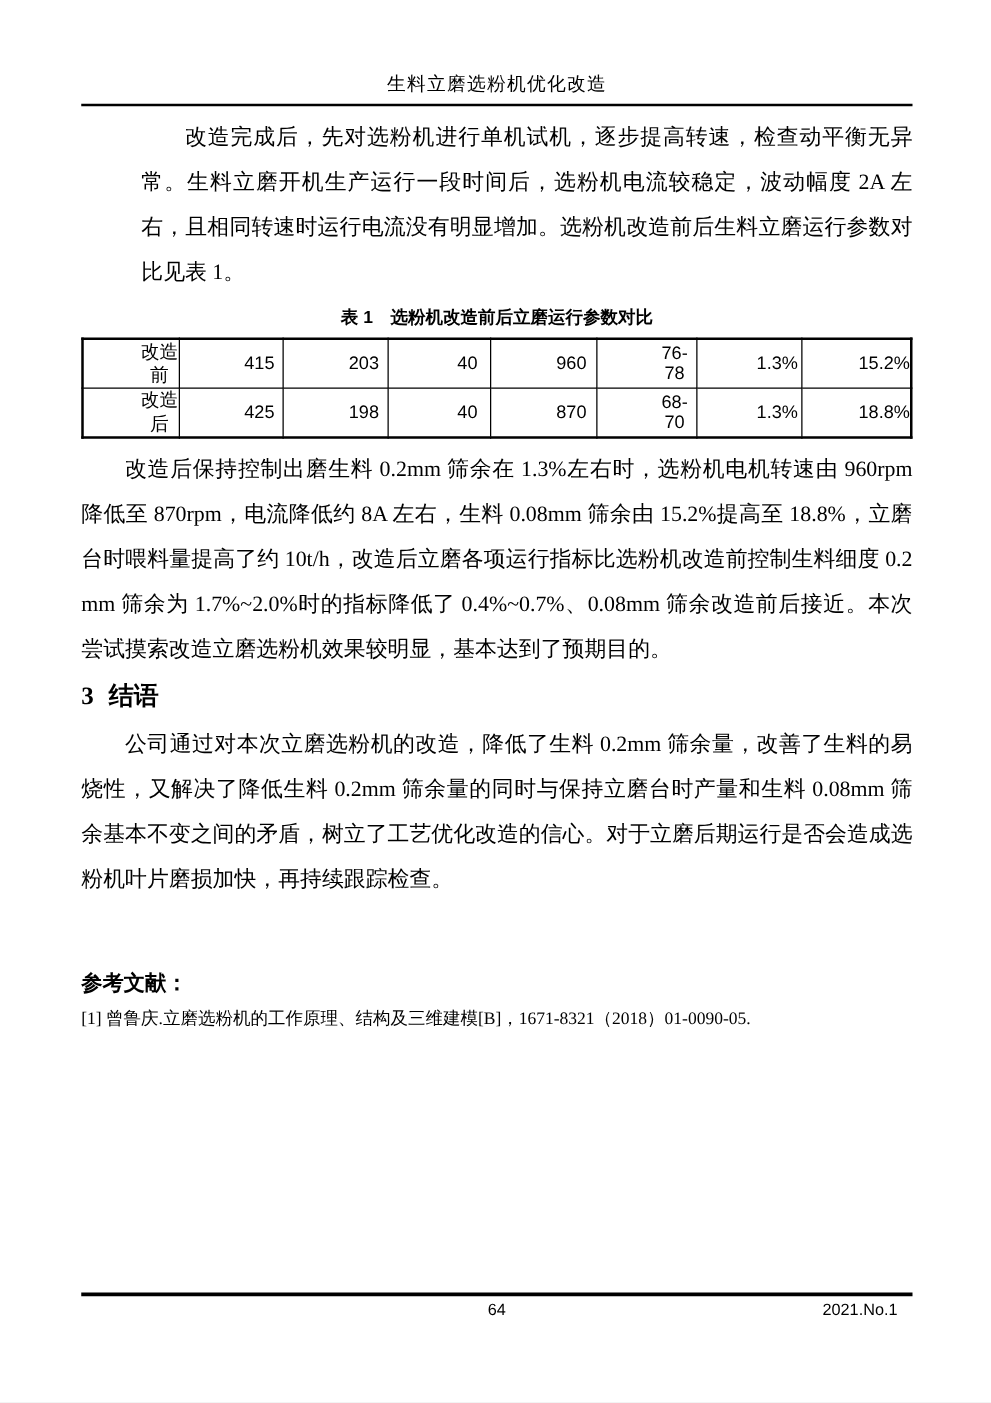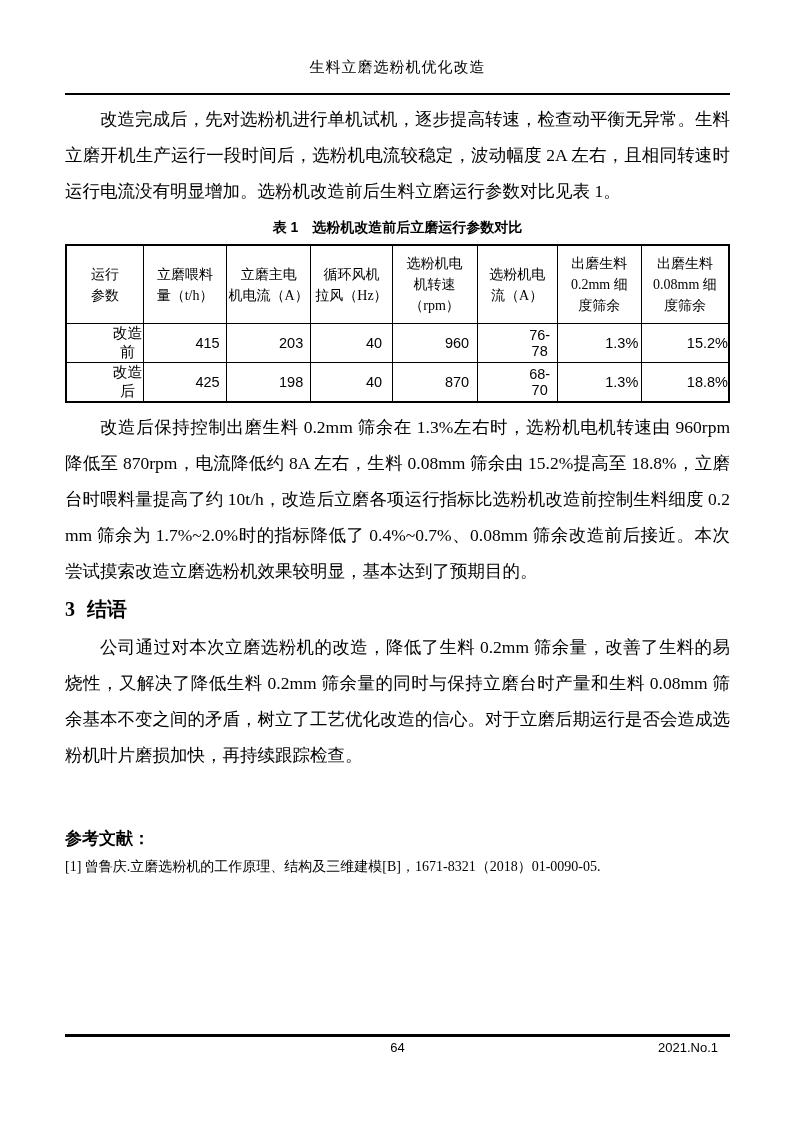--- a/index.html
+++ b/index.html
@@ -12,21 +12,21 @@
     color:#000;
     font-family:"Liberation Serif","DejaVu Serif",serif;
     overflow:hidden;
   }
   .content { padding:58px 63px 0 65px; }
 
   .running-title {
     text-align:center;
     font-size:15px;
     letter-spacing:1px;
-    padding-bottom:16px;
+    padding-bottom:6px;
     border-bottom:2px solid #000;
   }
 
   h1.sec {
     font-size:20px;
     font-weight:bold;
     line-height:28px;
     margin-top:4px;
     font-family:"Liberation Sans","DejaVu Sans",sans-serif;
   }
@@ -34,21 +34,21 @@
   h1.sec3 { margin-top:6px; }
 
   p.body {
     font-size:17.5px;
     line-height:36px;
     text-align:justify;
     text-indent:2em;
     margin-top:6px;
     word-break:break-all;
   }
-  p.first { margin-top:6px; }
+  p.first { margin-top:6px;margin-left:48px; }
 
   .caption {
     text-align:center;
     font-weight:bold;
     font-size:14px;
     margin:10px 0 0;
     font-family:"Liberation Sans","DejaVu Sans",sans-serif;
   }
   .caption .cap-label { margin-right:14px; }
 
@@ -129,41 +129,20 @@
           <col style="width:12.6%">
           <col style="width:12.8%">
           <col style="width:12.4%">
         <col style="width:12.9%">
           <col style="width:12.2%">
           <col style="width:12.7%">
           <col style="width:12.6%">
       </colgroup>
       <tbody>
         <tr>
-          <th>运行
-参数</th>
-          <th>立磨喂料
-量（t/h）</th>
-          <th>立磨主电
-机电流（A）</th>
-          <th>循环风机
-拉风（Hz）</th>
-          <th>选粉机电
-机转速
-（rpm）</th>
-          <th>选粉机电
-流（A）</th>
-          <th>出磨生料
-0.2mm 细
-度筛余</th>
-          <th>出磨生料
-0.08mm 细
-度筛余</th>
-        </tr>
-        <tr>
           <td class="row-label">改造前</td>
           <td>415</td>
           <td>203</td>
           <td>40</td>
           <td>960</td>
           <td>76-78</td>
           <td>1.3%</td>
           <td>15.2%</td>
         </tr>
         <tr>

